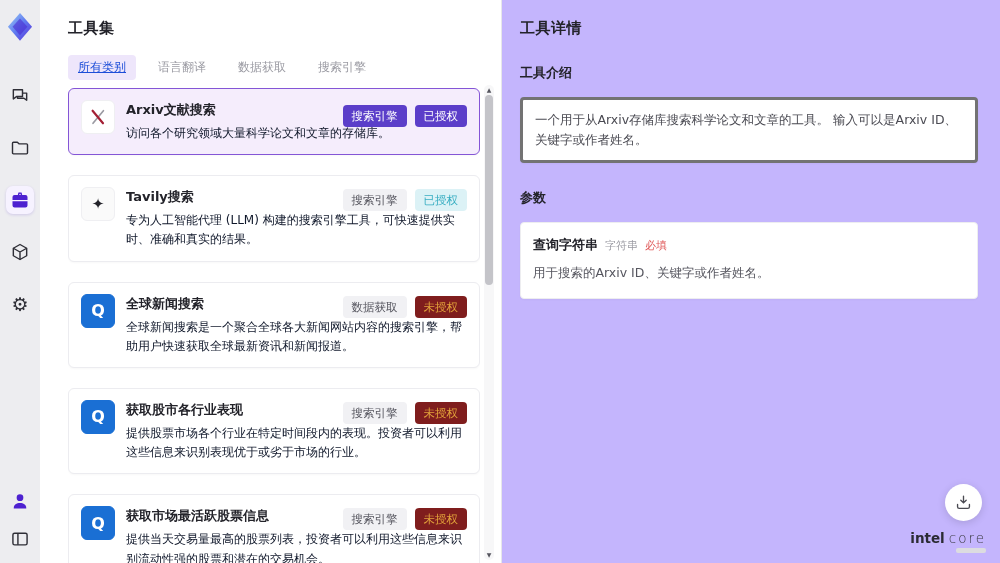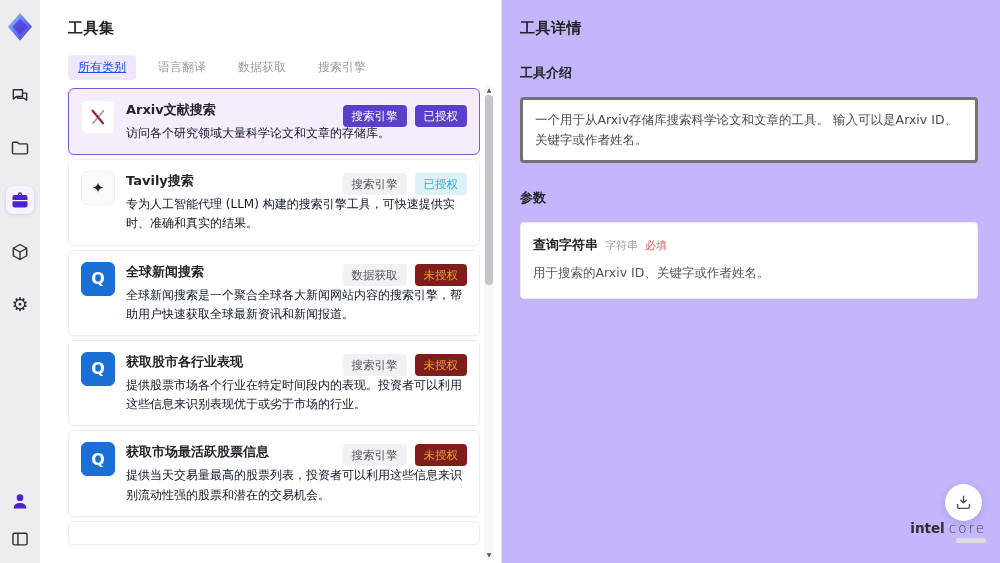--- a/index.html
+++ b/index.html
@@ -17,21 +17,21 @@
   .rail-bottom { margin-top:auto; display:flex; flex-direction:column; gap:10px; align-items:center; }
   .gear-glyph { font-size:19px; color:#2e2e36; line-height:1; }
 
   
   .list-panel { width:462px; flex:none; position:relative; background:#fff; border-right:1px solid #e7e7ea; }
   .list-title { font-size:15px; font-weight:bold; margin:19px 0 0 28px; letter-spacing:.5px; }
   .tabs { display:flex; gap:12px; margin:17px 0 10px 28px; font-size:12px; }
   .tab { padding:4px 10px; border-radius:4px; color:#9b9ba3; cursor:pointer; white-space:nowrap; }
   .tab.active { background:#eee6fb; color:#1d4ed8;text-decoration:underline; }
 
-  .cards { position:absolute; top:88px; bottom:0; left:28px; width:412px; display:flex; flex-direction:column; gap:4px; overflow:hidden; }
+  .cards { position:absolute; top:88px; bottom:0; left:28px; width:412px; display:flex; flex-direction:column; gap:20px; overflow:hidden; }
   .tool-card { position:relative; display:flex; gap:11px; padding:11px 12px; border:1px solid #ececf0; border-radius:6px; background:#fff; box-shadow:0 1px 2px rgba(0,0,0,.03); cursor:pointer; flex:none; }
   .tool-card.selected { background:#f5edfc; border:1.5px solid #8455d6; }
   .tool-icon { width:34px; height:34px; flex:none; border-radius:6px; display:flex; align-items:center; justify-content:center; border:1px solid #efeff2; background:#fff; }
   .tool-icon svg { width:20px; height:20px; }
   .icon-tavily { background:#fafafa; font-size:15px; color:#23232a; }
   .icon-qnews { background:#1a6fd4; border-color:#1a6fd4; }
   .icon-qnews .q { color:#fff; font-weight:bold; font-size:16px; font-family:"DejaVu Sans",sans-serif; }
   .tool-body { flex:1; min-width:0; padding-top:1px; }
   .tool-title { font-size:13px; font-weight:bold; color:#23232a; margin-bottom:5px; }
   .tool-desc { font-size:12px; color:#0f172a; line-height:1.6; padding-right:4px; }
@@ -55,21 +55,21 @@
   .intro-box { margin-top:15px; background:#fff; border:3px solid #737373; border-radius:4px; padding:10px 12px; font-size:12.5px; color:#4a4a52; line-height:1.6; box-shadow:0 1px 2px rgba(0,0,0,.03); }
   .param-box { margin-top:15px; background:#fff; border:1px solid #ededf0; border-radius:4px; padding:13px 12px 16px; box-shadow:0 1px 2px rgba(0,0,0,.03); }
   .param-head { display:flex; align-items:baseline; gap:7px; }
   .param-name { font-size:13px; font-weight:bold; color:#23232a; }
   .param-type { font-size:11px; color:#9a9aa2; }
   .param-required { font-size:11px; color:#e05a5a; }
   .param-desc { font-size:12.5px; color:#55555e; margin-top:11px; }
 
   .fab { position:absolute; right:18px; bottom:42px; width:37px; height:37px; border-radius:50%; background:#fff; box-shadow:0 2px 8px rgba(0,0,0,.14); display:flex; align-items:center; justify-content:center; cursor:pointer; }
   .fab svg { width:19px; height:19px; }
-  .brand { position:absolute; right:14px; bottom:20px; text-align:right;margin-left:37px; }
+  .brand { position:absolute; right:14px; bottom:10px; text-align:right;margin-left:37px; }
   .brand-line { font-size:13.5px; color:#2b2b33; white-space:nowrap; }
   .brand-primary { font-weight:bold; }
   .brand-secondary { font-weight:300; letter-spacing:2px; color:#3a3a42; margin-left:4px; }
   .brand-smudge { display:block; margin:2px 0 0 auto; width:30px; height:5px; border-radius:2px; background:#dcdce0; }
 </style>
 </head>
 <body>
 
 <div class="app">
 

